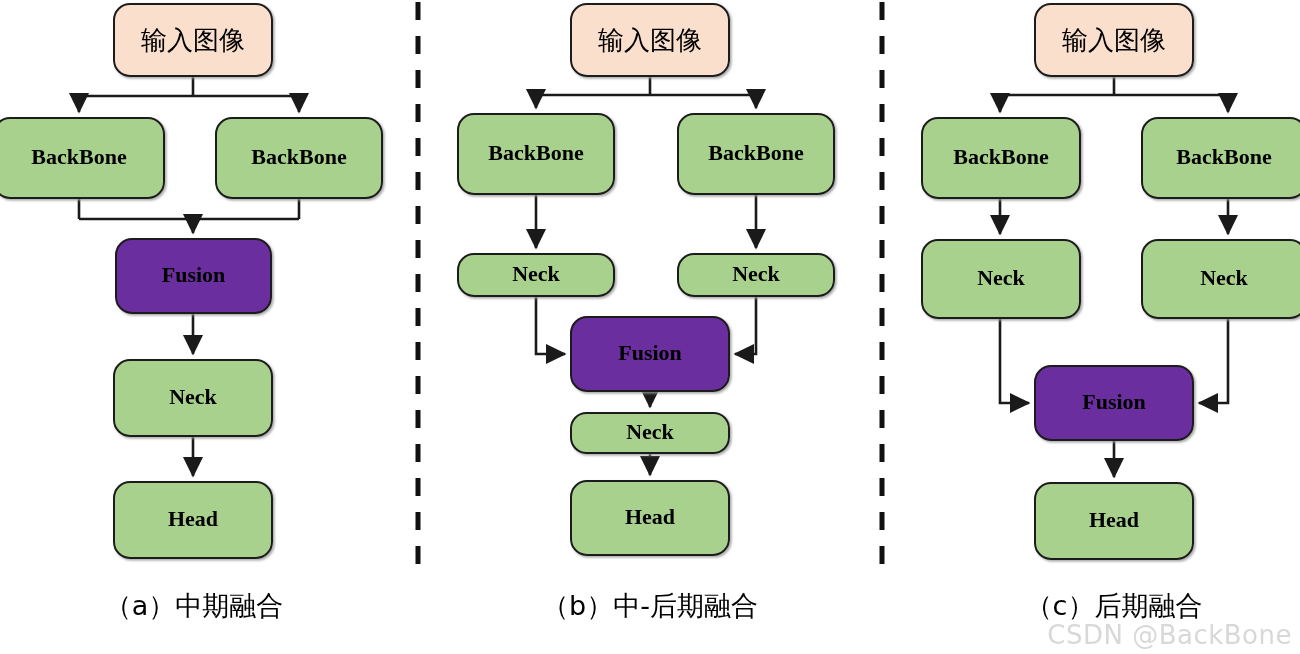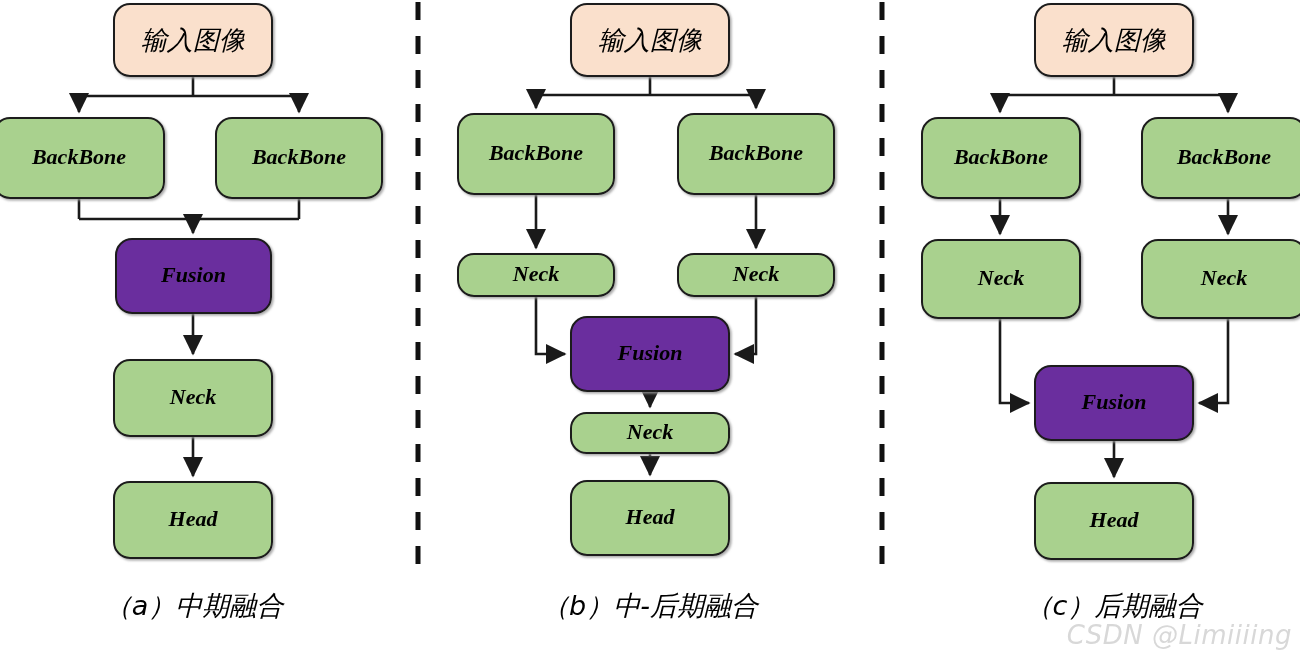--- a/index.html
+++ b/index.html
@@ -9,21 +9,20 @@
   }
   body {
     font-family: "Liberation Serif", "DejaVu Serif", serif;
   }
   #canvas {
     position: relative;
     width: 1300px;
     height: 654px;
     background: #ffffff;
     overflow: hidden;
-    font-style: italic;
   }
   svg.diagram {
     position: absolute;
     inset: 0;
     width: 1300px;
     height: 654px;
   }
   .node-rect {
     stroke: #1a1a1a;
     stroke-width: 2;
@@ -203,14 +202,14 @@
     <g id="dividers-layer">
         <line class="divider" x1="418" y1="2" x2="418" y2="572" stroke="#111111"></line>
         <line class="divider" x1="882" y1="2" x2="882" y2="572" stroke="#111111"></line>
       </g>
     <g id="captions-layer">
         <text class="caption" x="194" y="615" fill="#000000">（a）中期融合</text>
         <text class="caption" x="650" y="615" fill="#000000">（b）中-后期融合</text>
         <text class="caption" x="1114" y="615" fill="#000000">（c）后期融合</text>
       </g>
   </svg>
-  <div class="watermark">CSDN @Limiiiing</div>
+  <div class="watermark">CSDN @BackBone</div>
 </div>
 
 </body></html>

